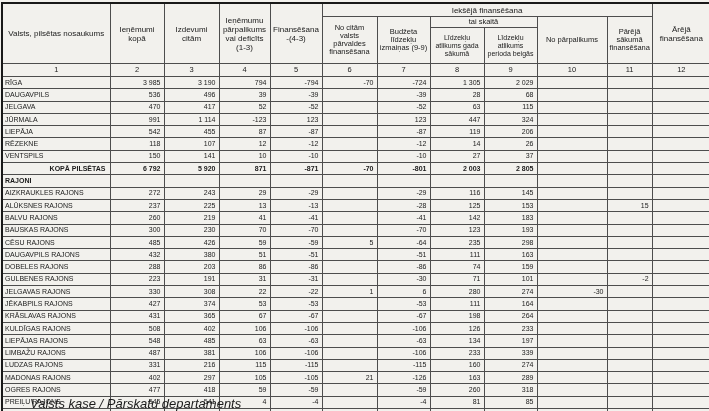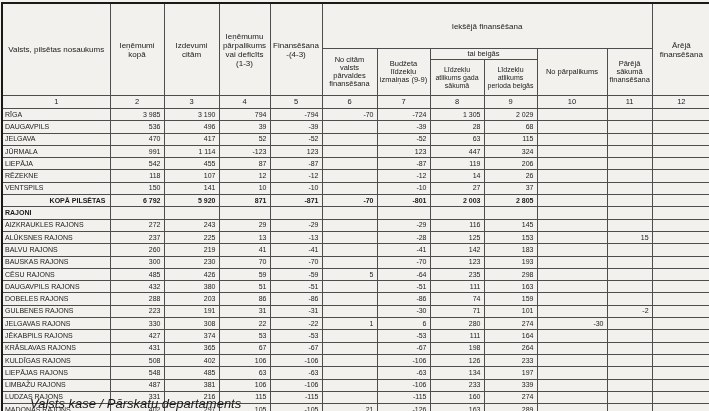--- a/index.html
+++ b/index.html
@@ -29,21 +29,21 @@
     vertical-align:middle;
   }
   thead th{
     font-weight:normal;
     font-size:7px;
     line-height:8px;
     text-align:center;
     white-space:normal;
     padding:1px 2px;
   }
-  tr.bandrow th{height:12px;font-size:8px;line-height:9px;padding:16px 2px;}
+  tr.bandrow th{height:12px;font-size:8px;line-height:9px;padding:0 2px;}
   tr.tairow  th{font-size:7.5px;}
   tr.labelrow th{height:33px;}
   tr.numrow th{height:12px;font-size:7.5px;padding:0;}
   tbody td{
     height:11.3px;
     font-size:7px;
     line-height:10px;
     white-space:nowrap;
     padding:0 3px 0 2px;
   }
@@ -85,21 +85,21 @@
         <th rowspan="3">Ieņēmumi kopā</th>
         <th rowspan="3">Izdevumi citām</th>
         <th rowspan="3">Ieņēmumu pārpalikums vai deficīts (1-3)</th>
         <th rowspan="3">Finansēšana -(4-3)</th>
         <th colspan="6">Iekšējā finansēšana</th>
         <th rowspan="3">Ārējā finansēšana</th>
       </tr>
       <tr class="tairow">
         <th rowspan="2">No citām valsts pārvaldes finansēšana</th>
         <th rowspan="2">Budžeta līdzekļu izmaiņas (9-9)</th>
-        <th colspan="2">tai beigās</th>
+        <th colspan="2">tai skaitā</th>
         <th rowspan="2">No pārpalikums</th>
         <th rowspan="2">Pārējā sākumā finansēšana</th>
       </tr>
       <tr class="labelrow">
         <th>Līdzekļu atlikums gada sākumā</th>
         <th>Līdzekļu atlikums perioda beigās</th>
       </tr>
       <tr class="numrow" id="num-row">
           <th>1</th>
           <th>2</th>

